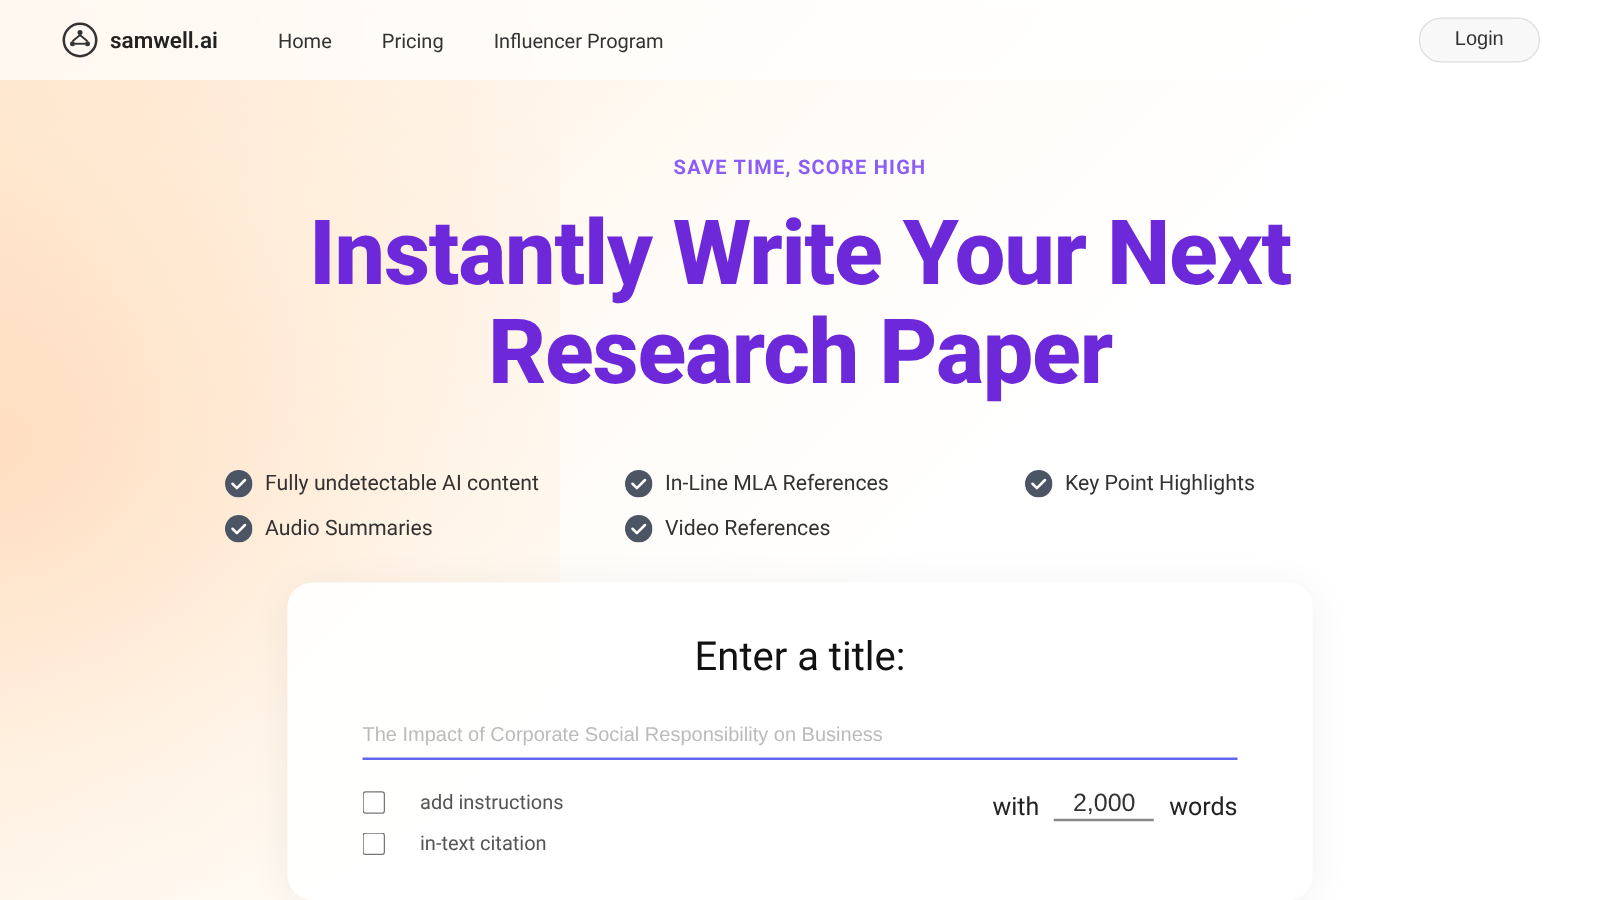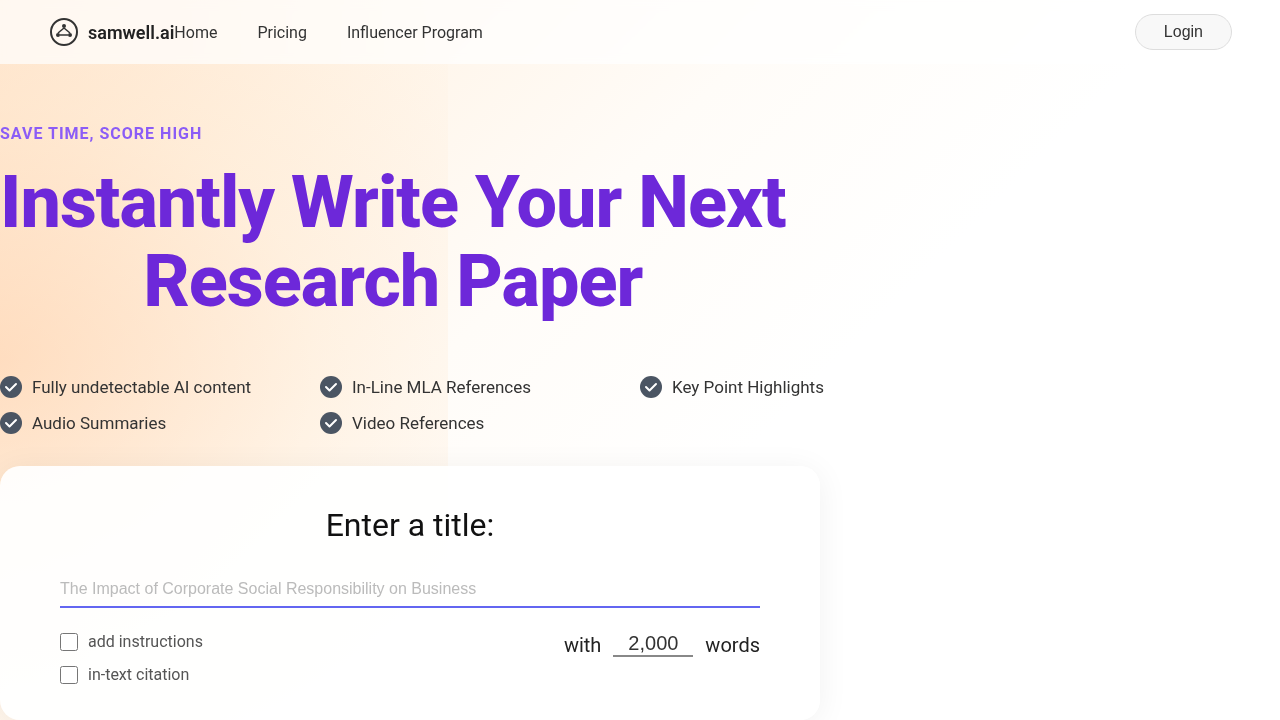--- a/index.html
+++ b/index.html
@@ -55,20 +55,21 @@
       justify-content: space-between;
       padding: 0 48px;
       height: 64px;
       background: rgba(255, 255, 255, 0.7);
       backdrop-filter: blur(4px);
     }
 
     .nav-left {
       display: flex;
       align-items: center;
+      gap: 48px;
       text-align: right;
     }
 
     .logo {
       display: flex;
       align-items: center;
       gap: 8px;
       text-decoration: none;
     }
 
@@ -105,21 +106,21 @@
       color: #333;
       cursor: pointer;
     }
 
     
     main {
       position: relative;
       z-index: 5;
       display: flex;
       flex-direction: column;
-      align-items: flex-start;
+      align-items: center;
       padding-top: 60px;
     }
 
     .tagline {
       font-size: 16px;
       font-weight: 700;
       color: #8b5cf6;
       letter-spacing: 1px;
       margin-bottom: 20px;
       text-transform: uppercase;
@@ -199,21 +200,21 @@
 
     .checkboxes {
       display: flex;
       flex-direction: column;
       gap: 14px;
     }
 
     .checkbox-item {
       display: flex;
       align-items: center;
-      gap: 10px;
+      gap: 28px;
       font-size: 16px;
       color: #555;
     }
 
     .checkbox-item input[type="checkbox"] {
       width: 18px;
       height: 18px;
       accent-color: #6366f1;
       border-radius: 3px;
     }

